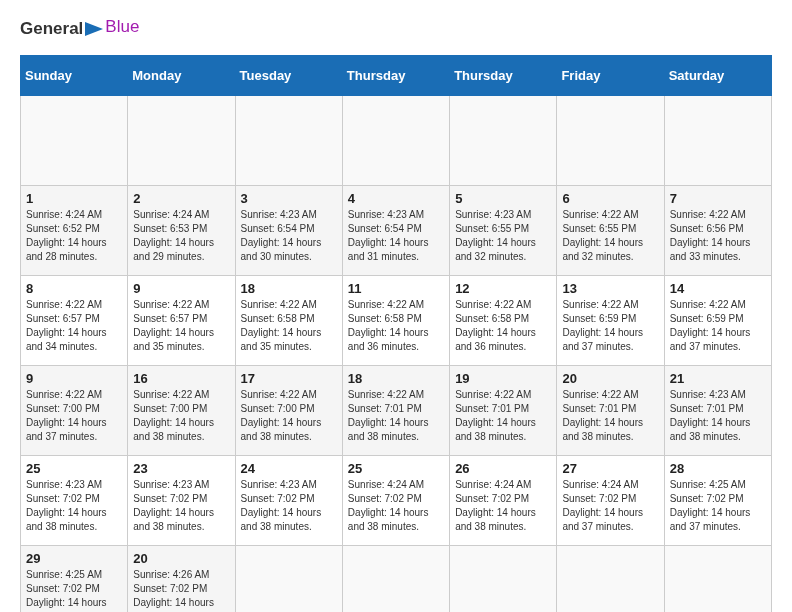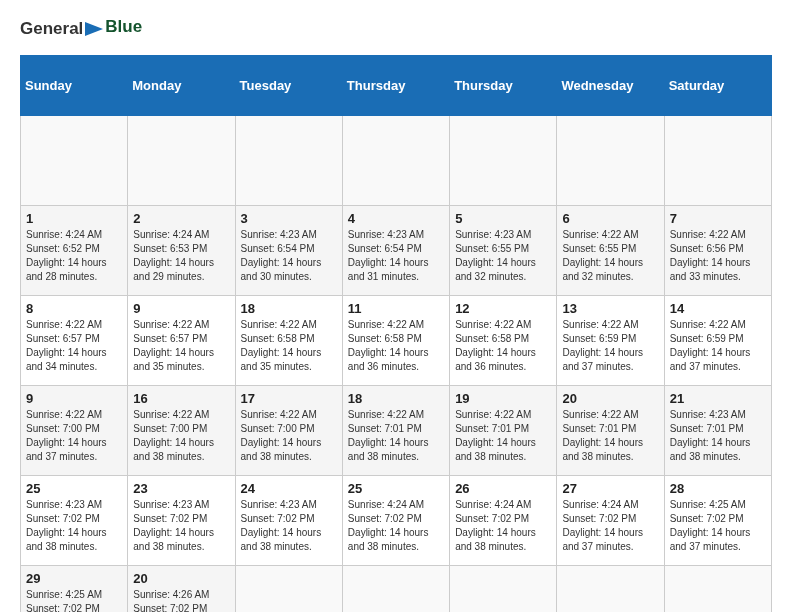--- a/index.html
+++ b/index.html
@@ -34,21 +34,21 @@
       color: #555;
     }
     .calendar {
       width: 100%;
       border-collapse: collapse;
       font-size: 10.5px;
     }
     .calendar thead th {
       background: #1a6db5;
       color: #fff;
-      padding: 22px 4px;
+      padding: 12px 4px;
       text-align: left;
       font-size: 13px;
       font-weight: bold;
       border: 1px solid #1a6db5;
     }
     .calendar tbody td {
       vertical-align: top;
       padding: 5px 5px;
       border: 1px solid #ccc;
       width: 107px;
@@ -79,38 +79,38 @@
 
 <div class="header">
   <div class="logo">
   <div style="display:flex;align-items:flex-start;line-height:1.1;">
     <div style="display:flex;align-items:center;">
       <span style="font-size:17px;font-weight:bold;color:#333;">General</span>
       <svg width="20" height="14" viewBox="0 0 20 14" style="margin-left:2px;">
         <polygon points="0,0 18,7 0,14" fill="#1a6db5"></polygon>
       </svg>
     </div>
-    <span style="font-size:17px;font-weight:bold;color:#14532d;margin-top:-2px;">Blue</span>
+    <span style="font-size:17px;font-weight:normal;color:#a21caf;margin-top:-2px;">Blue</span>
   </div>
 </div>
   <div class="title-block">
     <div class="month-title"></div>
     <div class="location"></div>
   </div>
 </div>
 
 <table class="calendar">
   <thead>
     <tr>
     <th>Sunday</th>
         <th>Monday</th>
         <th>Tuesday</th>
         <th>Thursday</th>
         <th>Thursday</th>
-        <th>Wednesday</th>
+        <th>Friday</th>
         <th>Saturday</th>
       </tr>
   </thead>
   <tbody id="calendar-body">
   <tr>
         <td class="empty-cell"></td>
         <td class="empty-cell"></td>
         <td class="empty-cell"></td>
         <td class="empty-cell"></td>
         <td class="empty-cell"></td>

